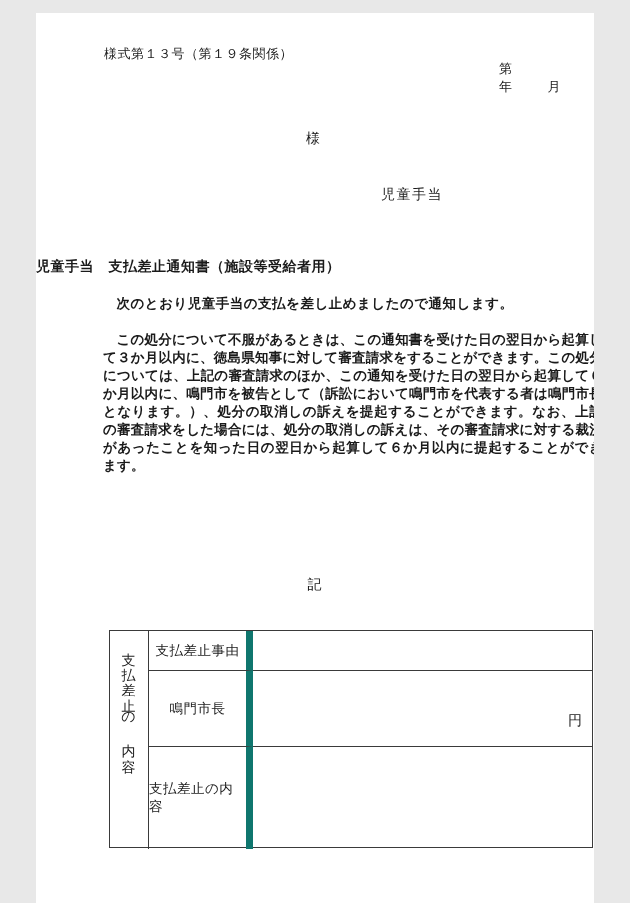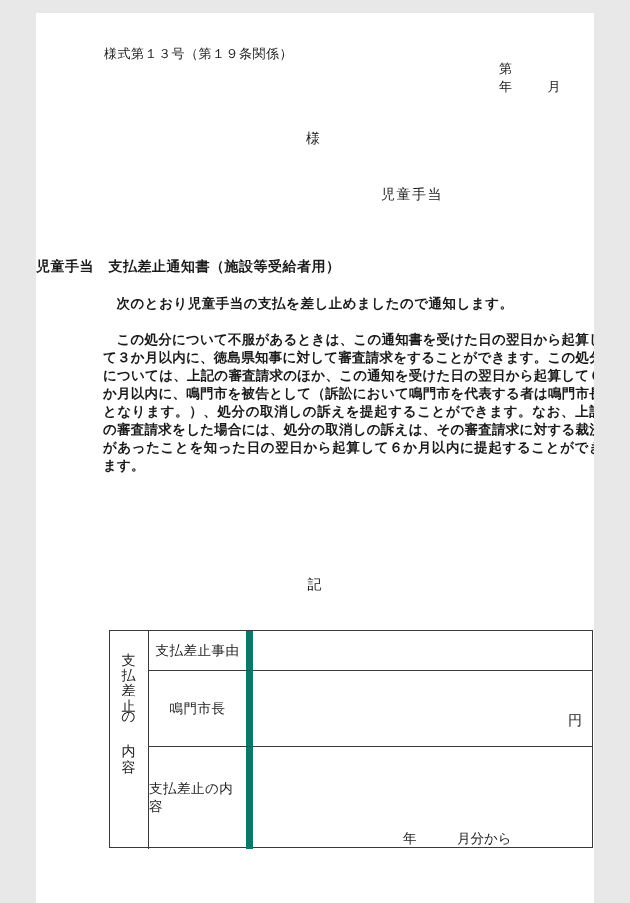--- a/index.html
+++ b/index.html
@@ -171,21 +171,15 @@
 
     <div class="label-cell" style="grid-column:2; grid-row:1;">支払差止事由</div>
     <div class="value-cell" style="grid-column:3; grid-row:1;"></div>
 
     <div class="label-cell" style="grid-column:2; grid-row:2;">鳴門市長</div>
     <div class="value-cell" style="grid-column:3; grid-row:2;">
       <span class="unit-yen">円</span>
     </div>
 
     <div class="label-cell last" style="grid-column:2; grid-row:3;">支払差止の内容</div>
-    <div class="value-cell last" style="grid-column:3; grid-row:3;">
-      <div class="period-lines">
-        <div>年　　　月分から</div>
-        <div>年　　　月分まで</div>
-      </div>
-    </div>
   </div>
 
 </div>
 
 </body></html>

